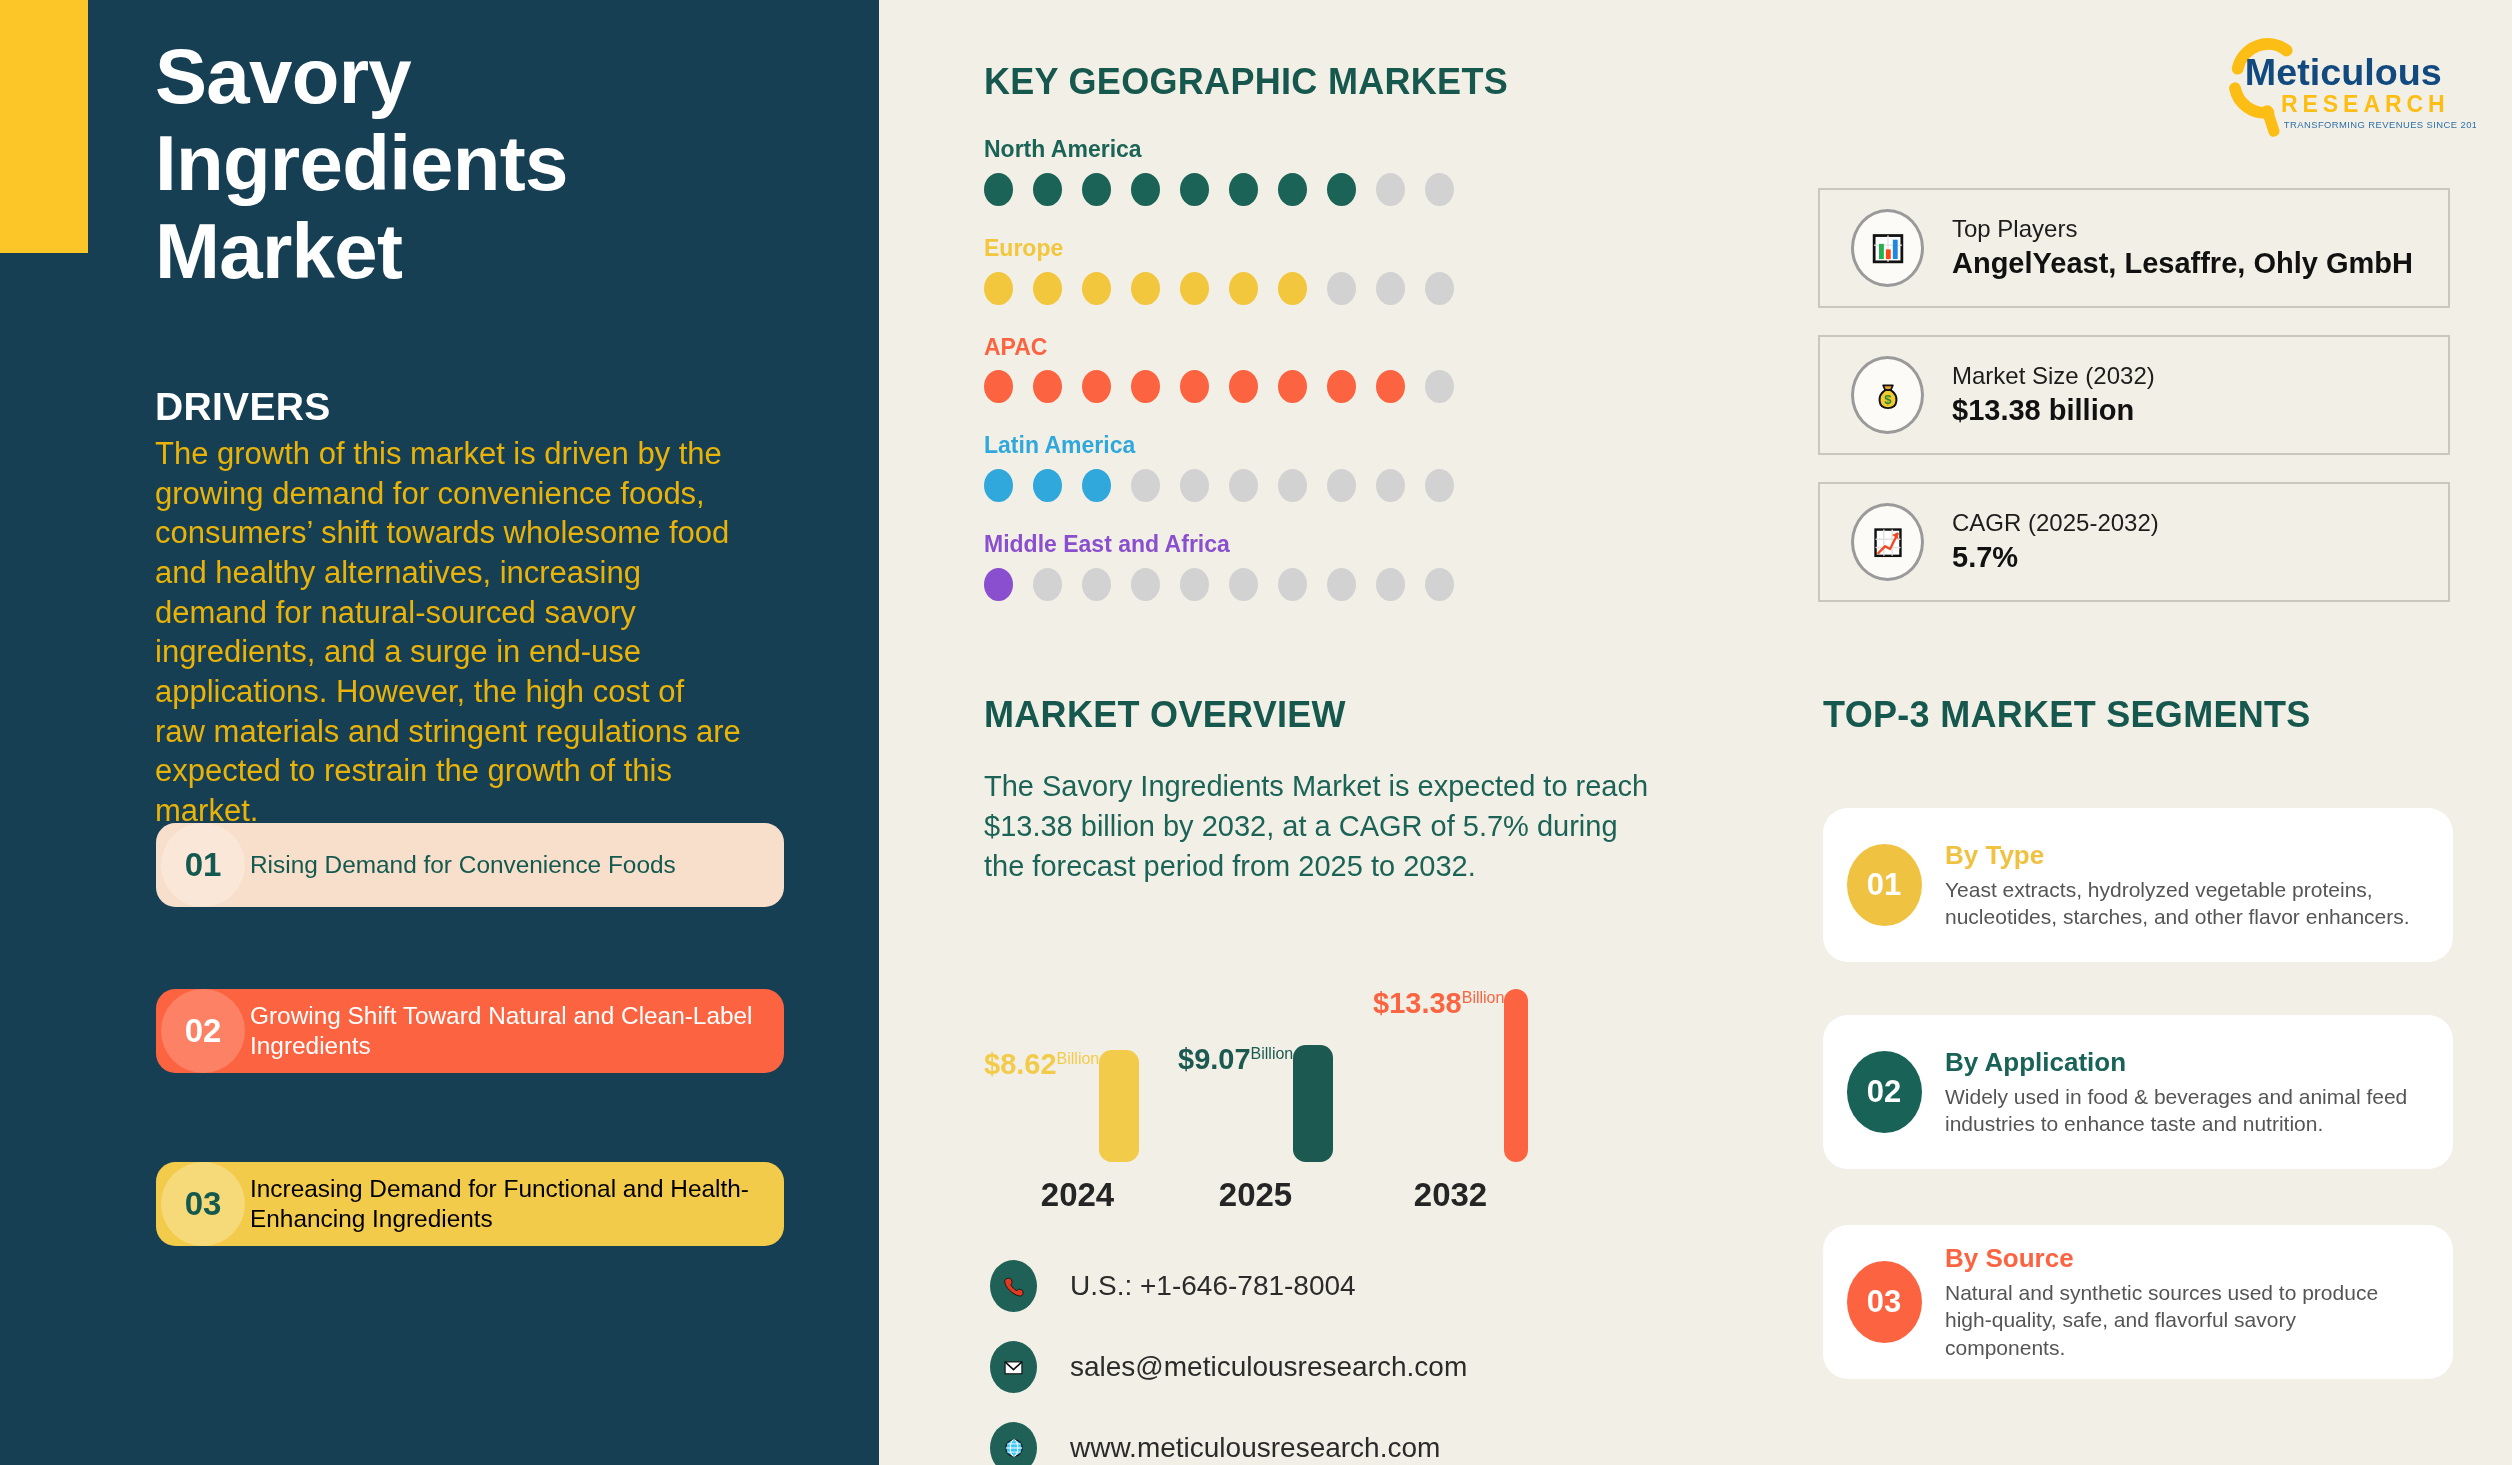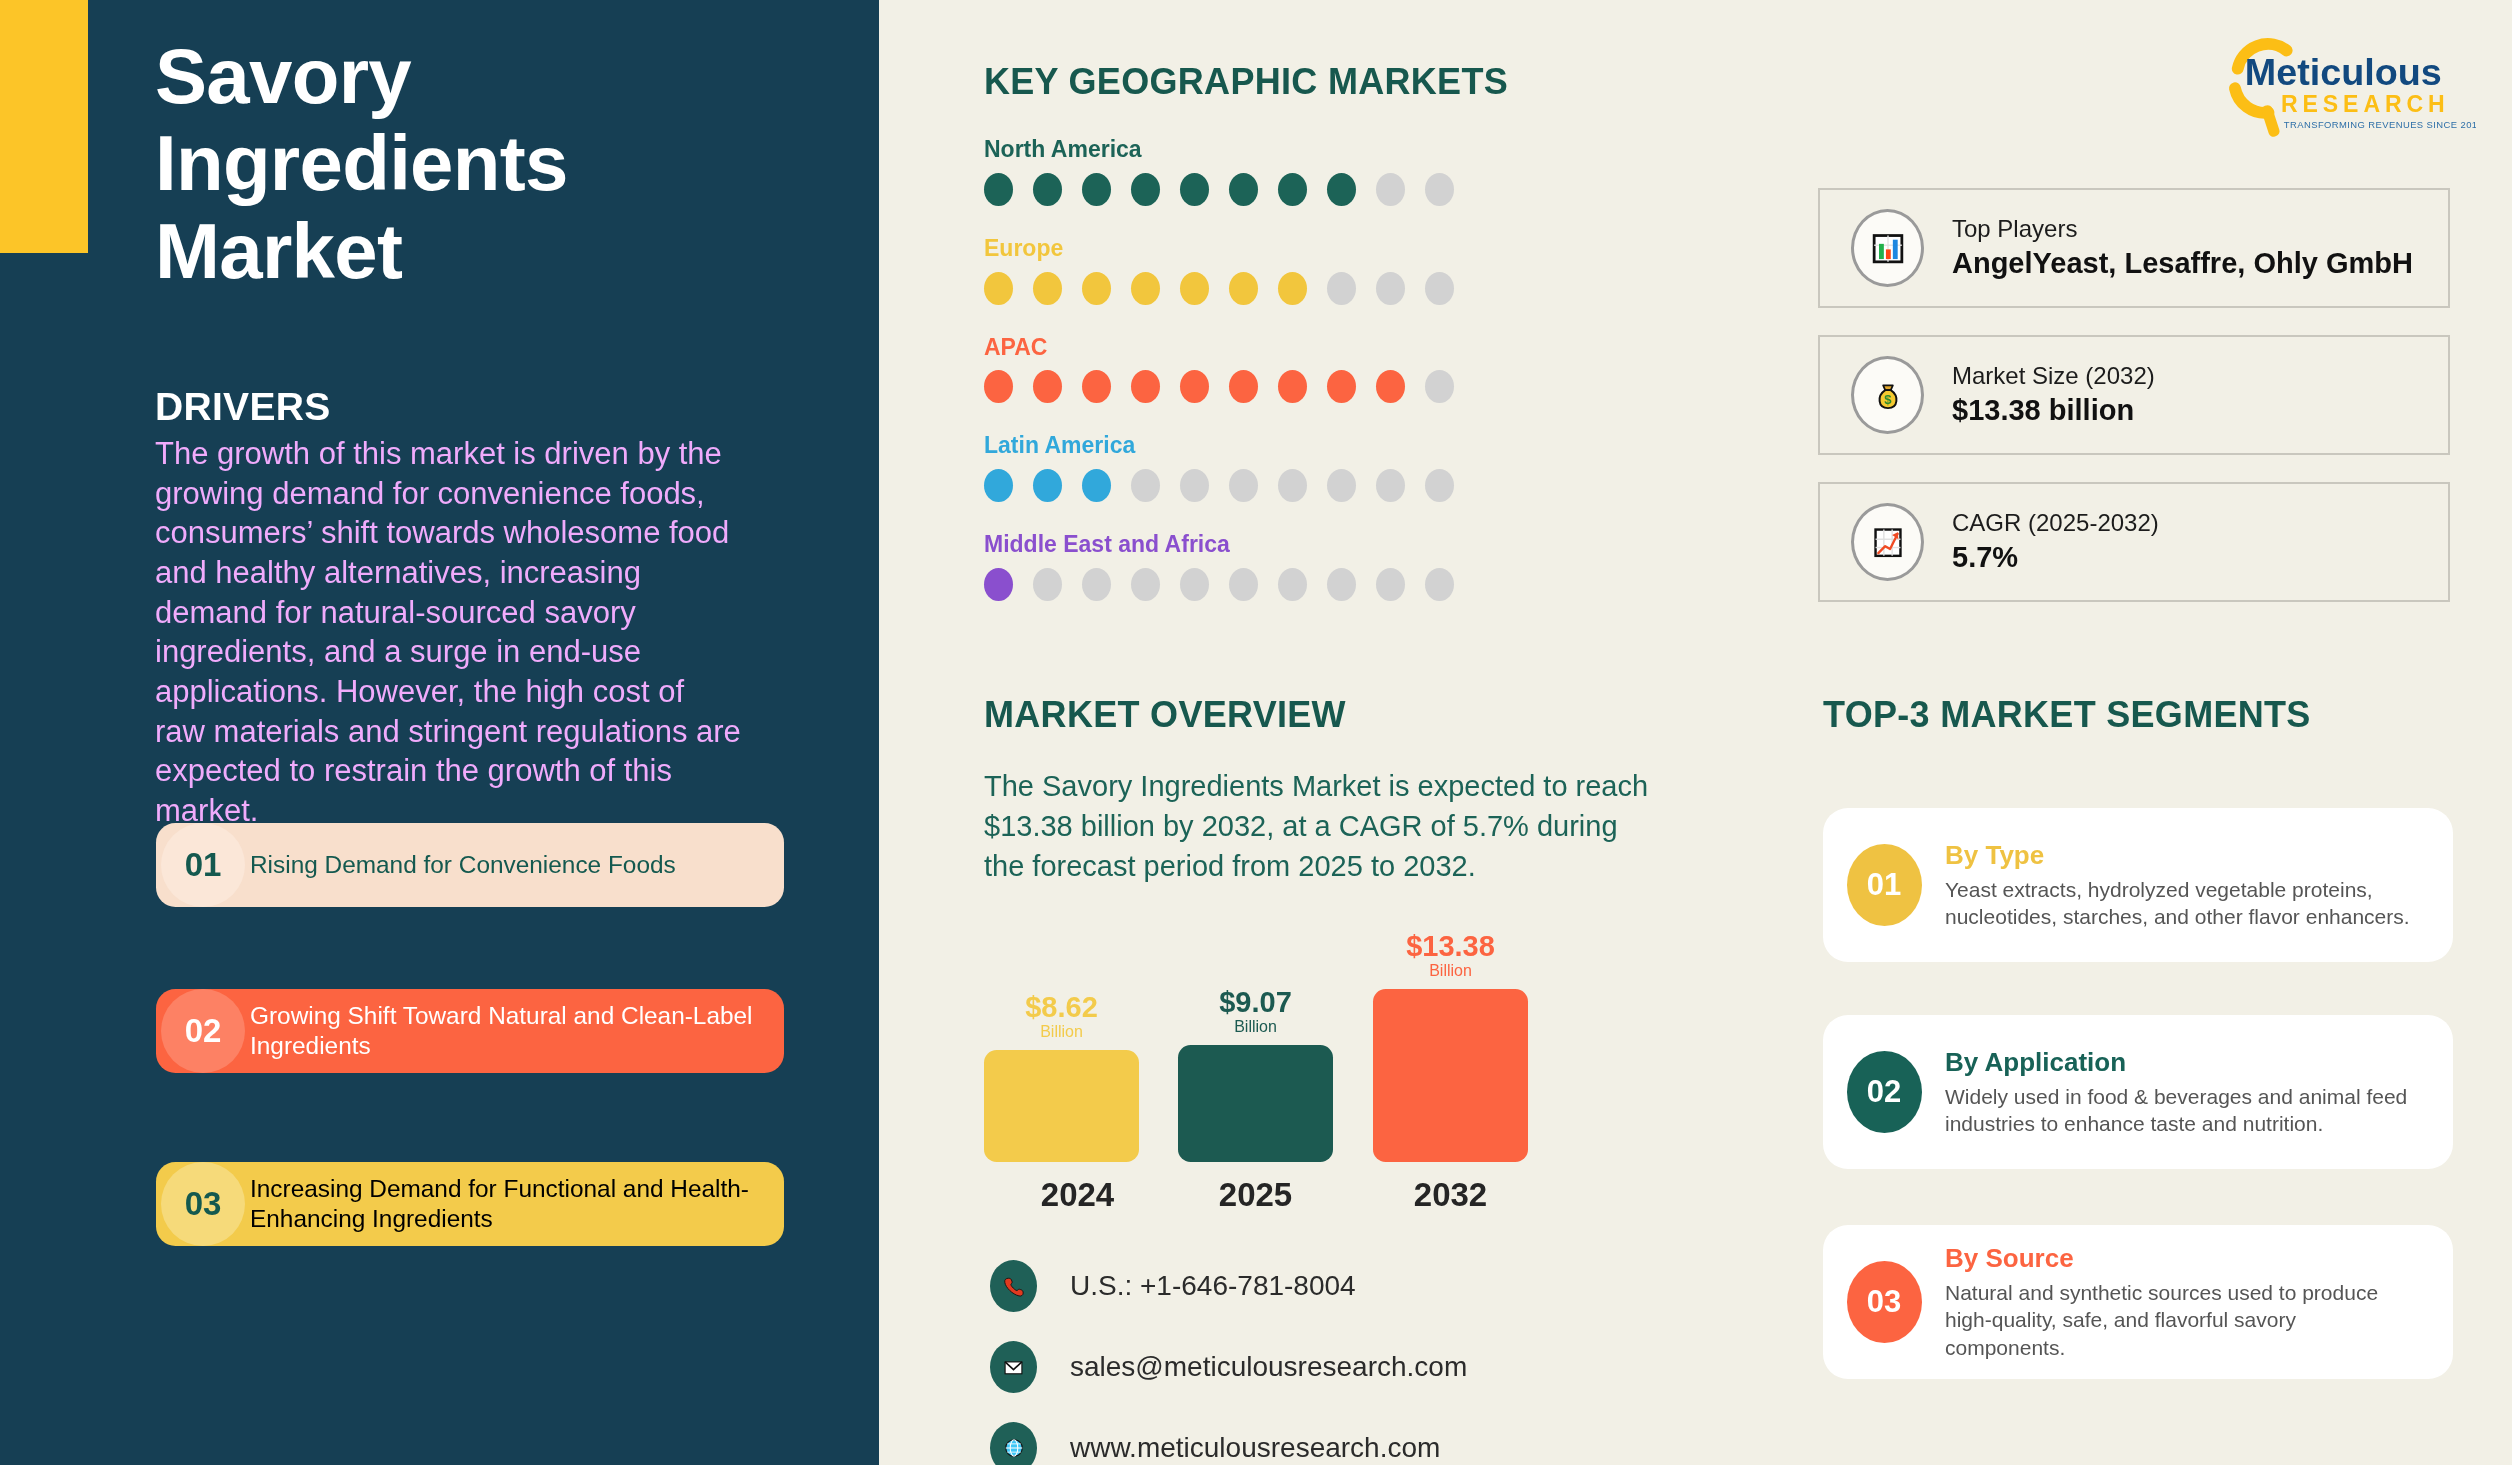--- a/index.html
+++ b/index.html
@@ -26,21 +26,21 @@
     font-size:78px; font-weight:bold; line-height:1.12;
     letter-spacing:-0.7px;
   }
   #drivers-heading {
     position:absolute; left:155px; top:385px;
     color:#FFFFFF; font-size:39px; font-weight:bold;
     letter-spacing:0.3px;
   }
   #drivers-body {
     position:absolute; left:155px; top:434px; width:586px;
-    color:#f0abfc; font-size:31px; line-height:1.28;
+    color:#eab308; font-size:31px; line-height:1.28;
   }
 
   .driver-card {
     position:absolute; left:156px; width:628px;
     border-radius:19.5px;
     display:flex; align-items:center;
   }
   .driver-num-wrap {
     width:94px; flex:0 0 94px;
     display:flex; align-items:center; justify-content:center;
@@ -112,21 +112,21 @@
     position:absolute; left:984px; top:766px; width:670px;
     color:#1C6357; font-size:29px; line-height:1.38;
   }
 
   
   #bar-chart {
     position:absolute; left:984px; top:900px; width:551px; height:321px;
   }
   .bar-group {
     position:absolute; bottom:59px; width:155px;
-    display:flex; flex-direction:column; align-items:center;
+    display:flex; 
   }
   .bar-value { font-size:29px; font-weight:bold; line-height:1.02; }
   .bar-unit { font-size:16px; line-height:1.1; margin-bottom:9.8px; }
   .bar-rect { width:100%; border-radius:12.6px; }
   .bar-year {
     position:absolute; bottom:7px; width:155px; text-align:center;
     font-size:33px; font-weight:bold; color:#252525;
   }
 
   

